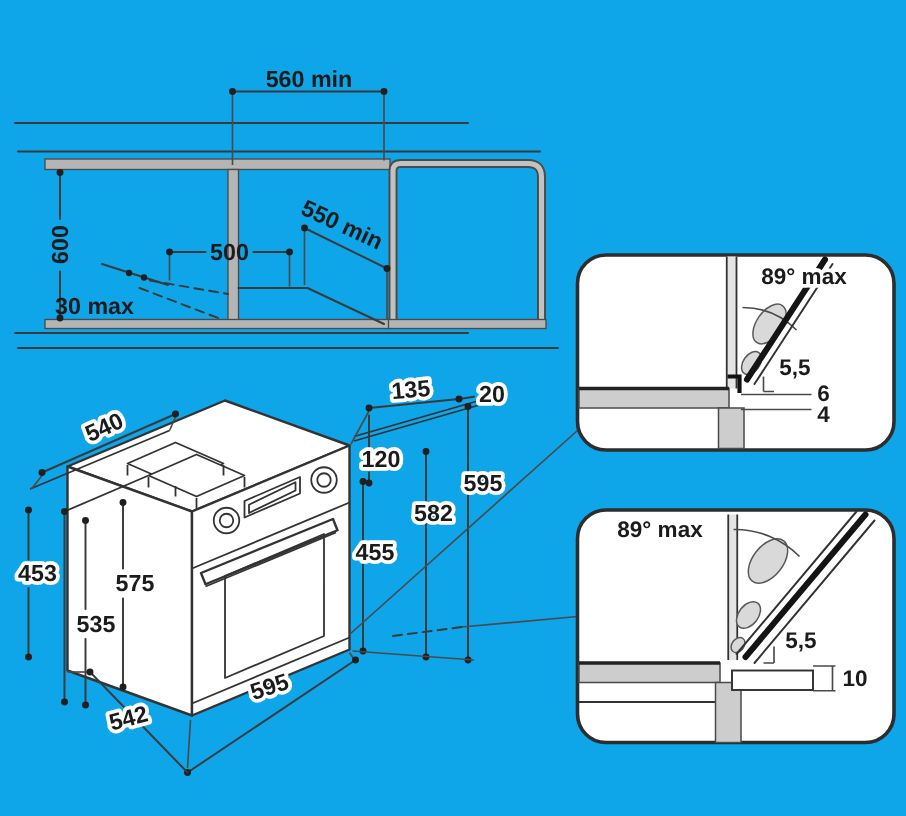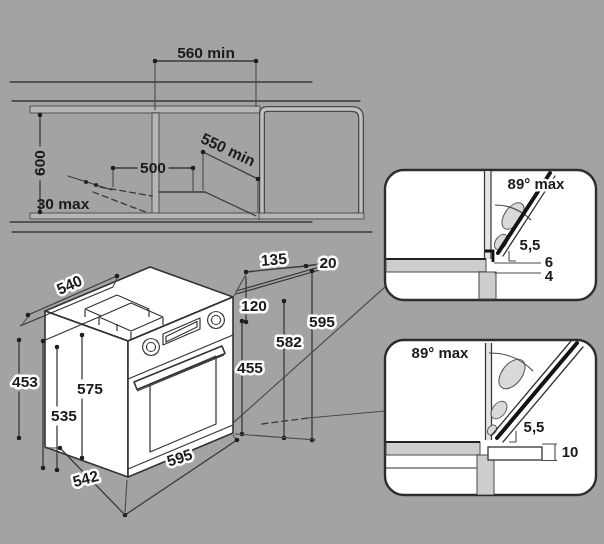--- a/index.html
+++ b/index.html
@@ -1,16 +1,16 @@
 <!DOCTYPE html>
 <html><head>
 <meta charset="utf-8">
 <style>
   html,body{margin:0;padding:0;background:#fff;}
-  .stage{width:604px;height:544px;position:relative;background:#a3a3a3;overflow:hidden;}
+  .stage{width:604px;height:544px;position:relative;background:#0ea5e9;overflow:hidden;}
   svg{display:block;}
   .ln{stroke:#3a3a3a;stroke-width:1.3;fill:none;stroke-linecap:round;}
   .lt{stroke:#4a4a4a;stroke-width:1.1;fill:none;}
   .dsh{stroke:#3a3a3a;stroke-width:1.3;fill:none;stroke-dasharray:6 4;stroke-linecap:round;}
   .band{fill:#b5b5b5;stroke:#4a4a4a;stroke-width:0.9;}
   .nicheOuter{stroke:#4a4a4a;stroke-width:6;fill:none;stroke-linejoin:round;}
   .nicheInner{stroke:#c2c2c2;stroke-width:3.4;fill:none;stroke-linejoin:round;}
   .dot{fill:#1f1f1f;}
   .body{fill:#ffffff;stroke:#333;stroke-width:1.6;stroke-linejoin:round;}
   .thin{fill:none;stroke:#333;stroke-width:1.2;stroke-linejoin:round;}

